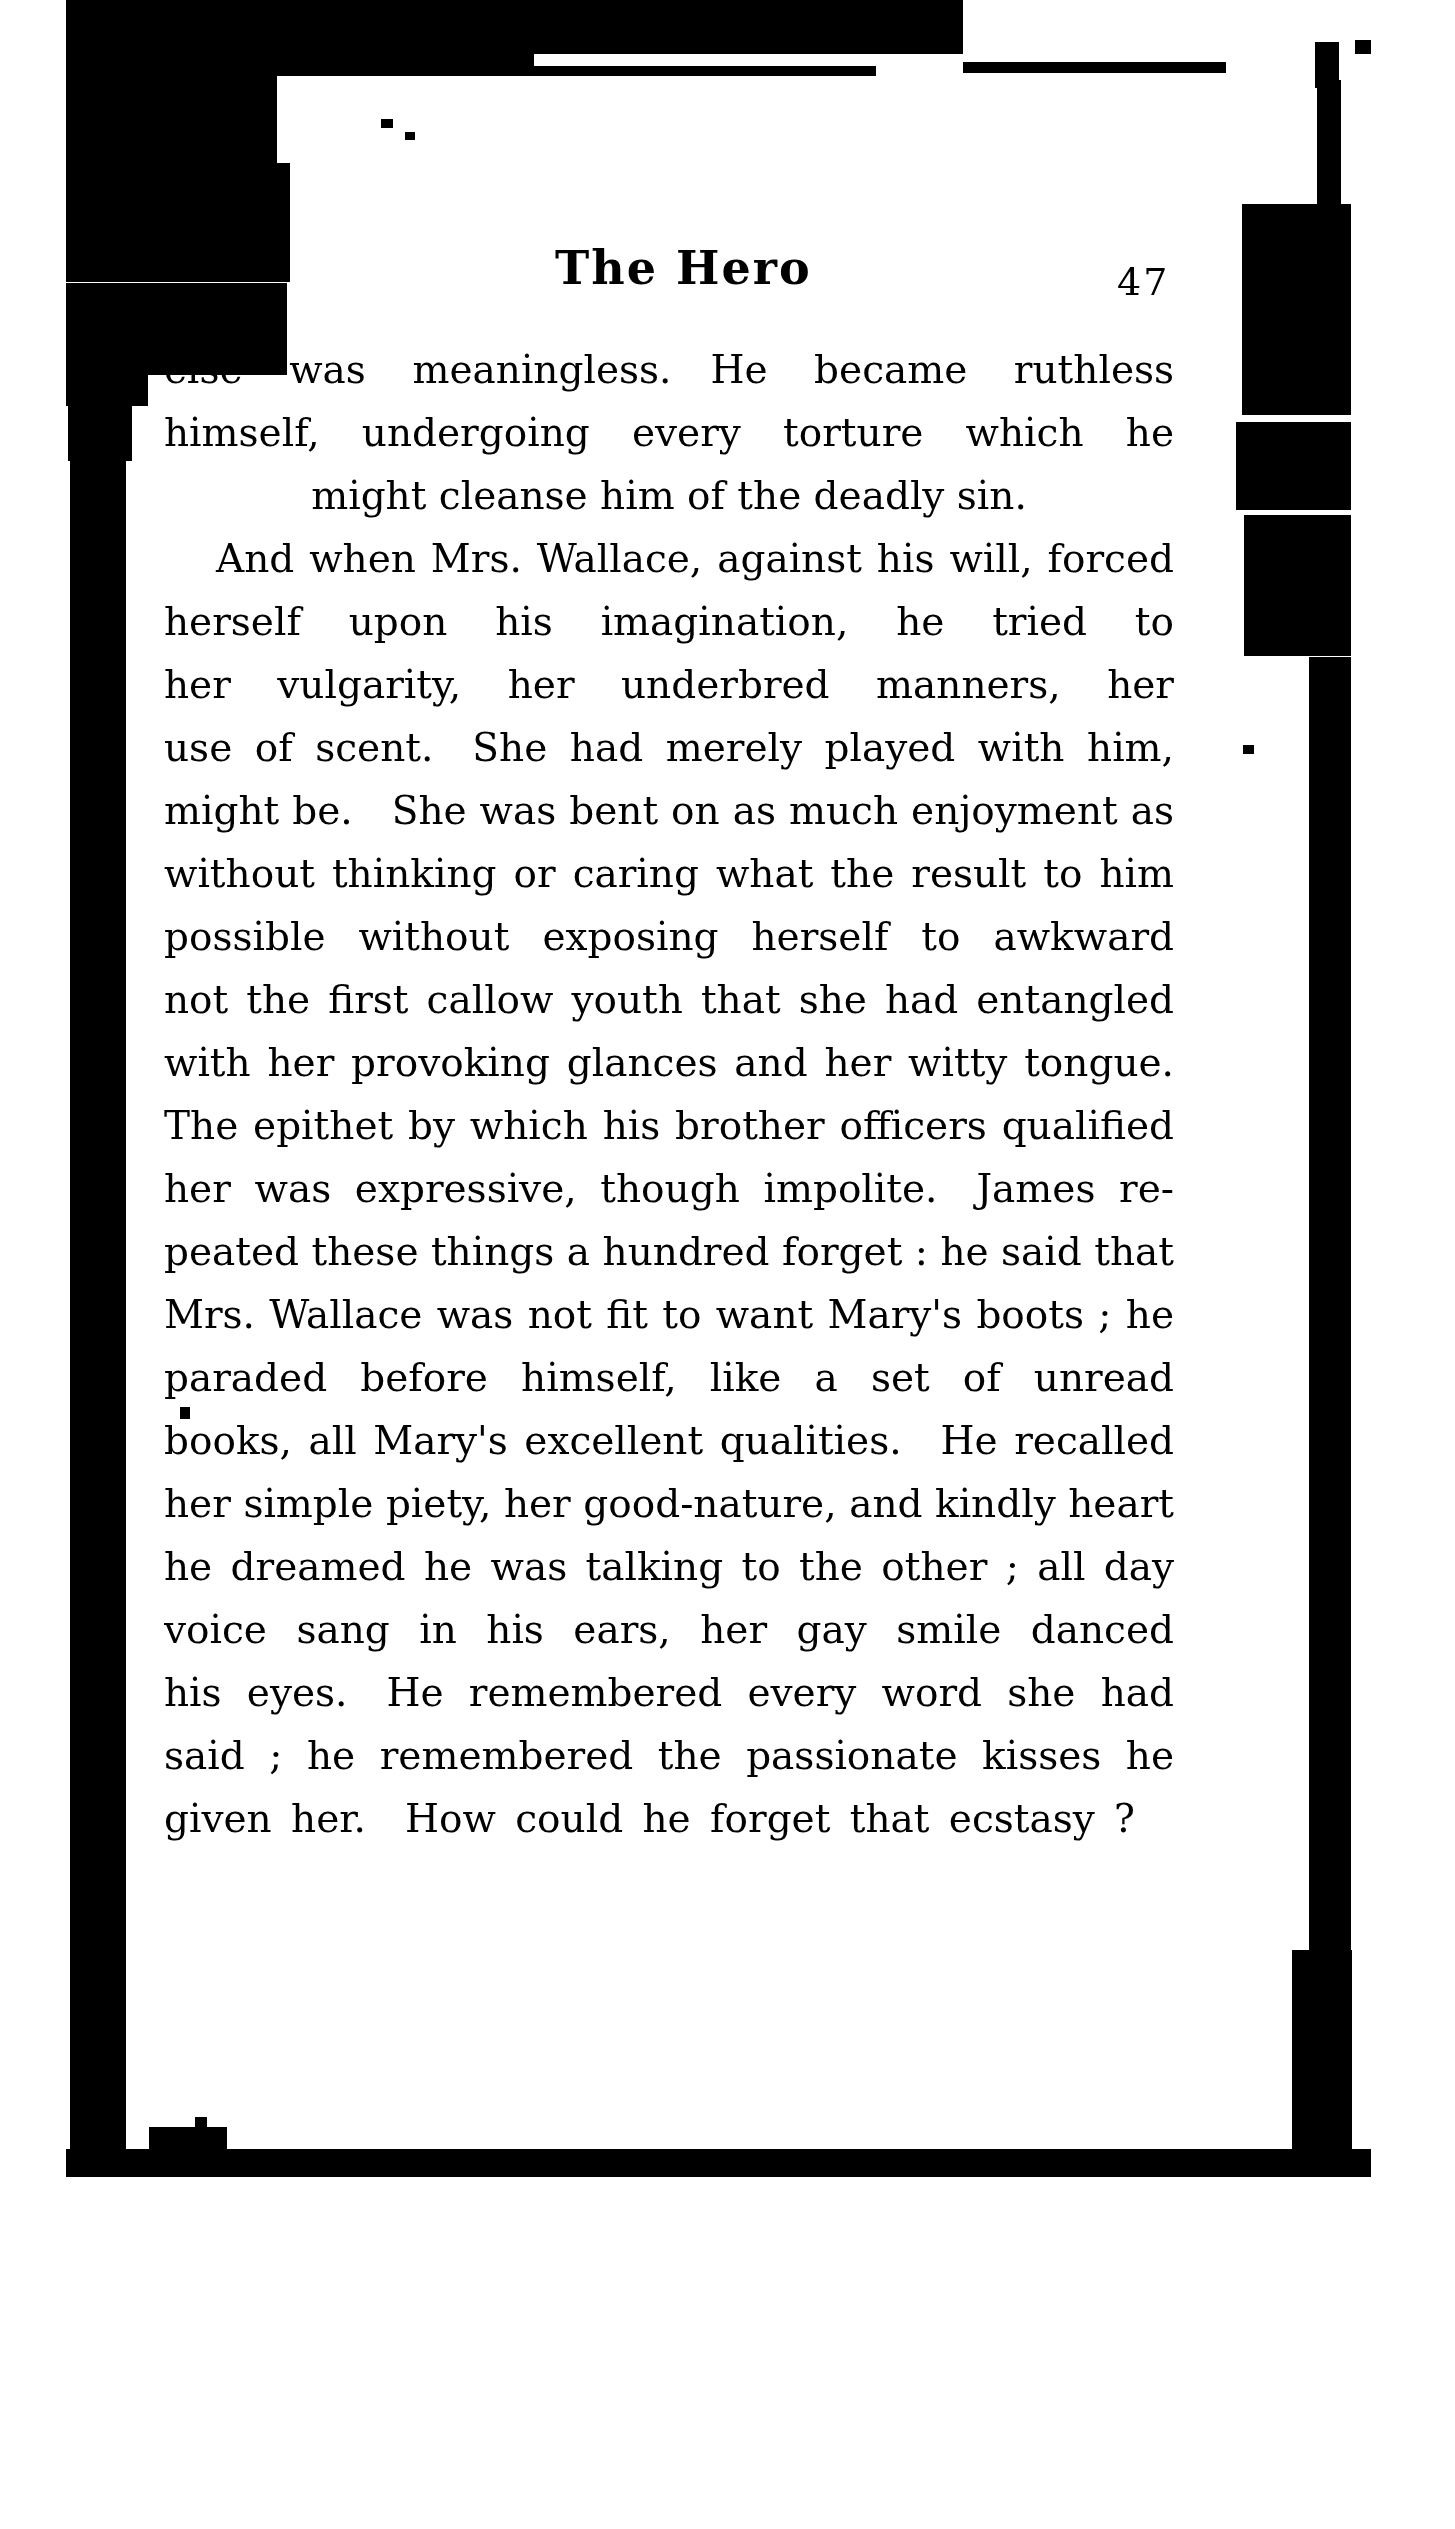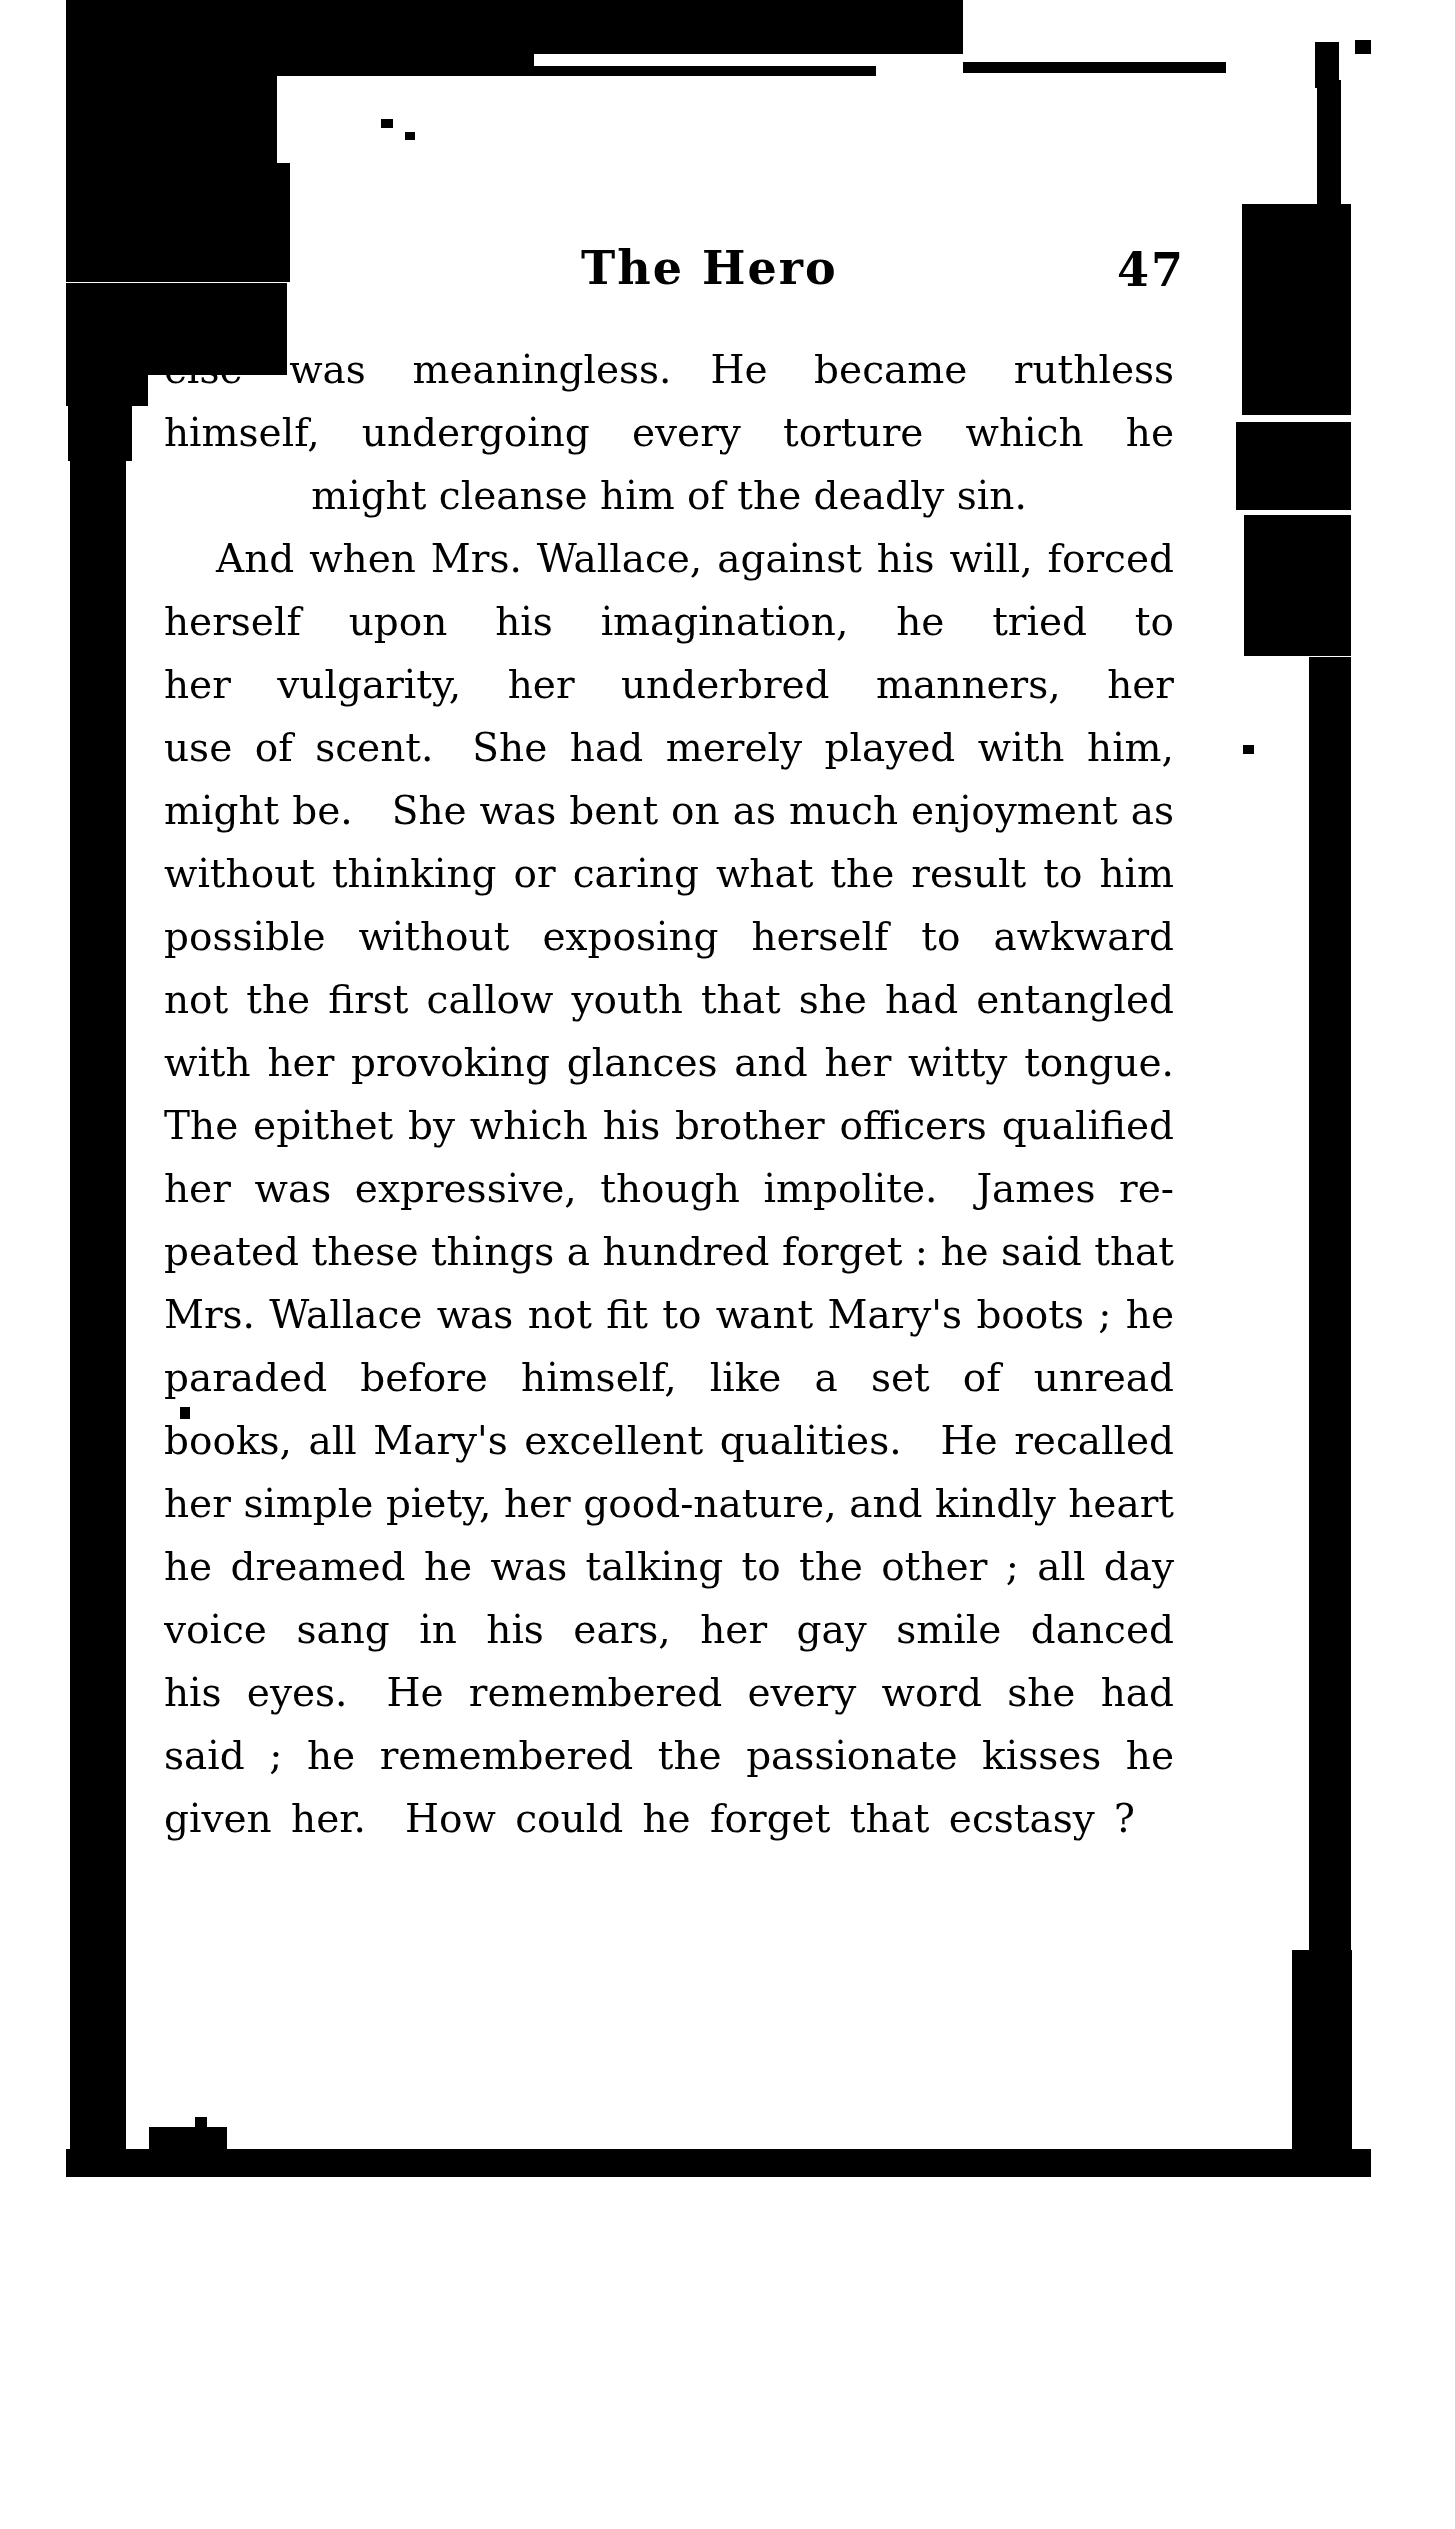--- a/index.html
+++ b/index.html
@@ -25,30 +25,29 @@
   .page-title {
     position: absolute;
     top: 245px;
     left: 555px;
     height: 46px;
     line-height: 46px;
     font-size: 46px;
     font-weight: bold;
     letter-spacing: 2px;
     white-space: nowrap;
-    margin-left: 26px;
   }
   .page-number {
     position: absolute;
-    top: 250px;
+    top: 262px;
     left: 1117px;
     height: 40px;
     line-height: 40px;
-    font-size: 46px;
-    font-weight: bold;
+    font-size: 38px;
+    font-weight: normal;
     letter-spacing: 2px;
   }
   
   .text-block {
     position: absolute;
     top: 338px;
     left: 164px;
     width: 1010px;
   }
   .line {

